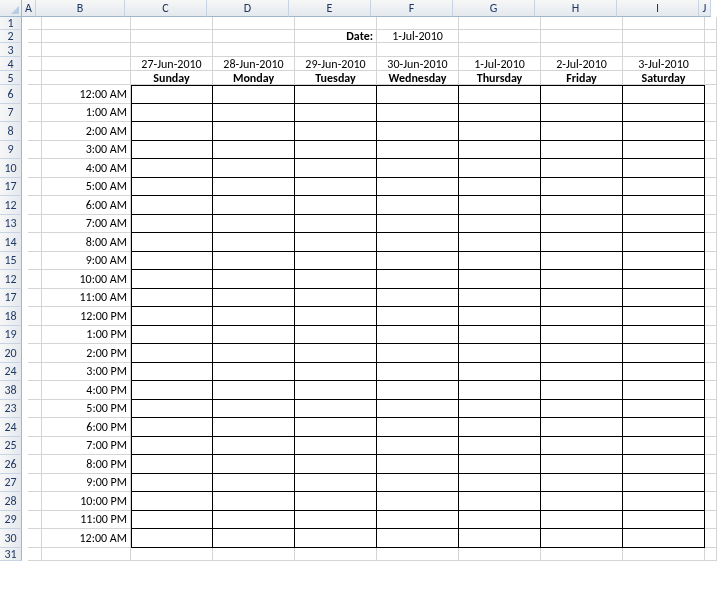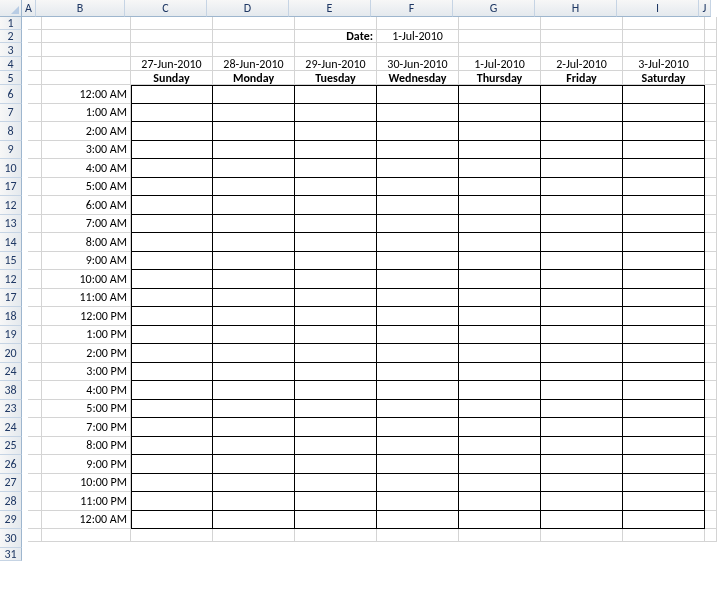--- a/index.html
+++ b/index.html
@@ -443,20 +443,32 @@
         <div class="cell sched-cell" style="width: 82px; height: 18.5px;"></div>
         <div class="cell sched-cell" style="width: 82px; height: 18.5px;"></div>
         <div class="cell sched-cell" style="width: 82px; height: 18.5px;"></div>
         <div class="cell sched-cell" style="width: 82px; height: 18.5px;"></div>
         <div class="cell sched-cell" style="width: 82px; height: 18.5px;"></div>
         <div class="cell sched-cell" style="width: 82px; height: 18.5px;"></div>
         <div class="cell" style="width: 12px; height: 18.5px;"></div>
       </div>
       <div class="grid-row">
         <div class="cell" style="width: 14px; height: 18.5px;"></div>
+        <div class="cell time-label" style="width: 89px; height: 18.5px;">6:00 PM</div>
+        <div class="cell sched-cell first-col" style="width: 82px; height: 18.5px;"></div>
+        <div class="cell sched-cell" style="width: 82px; height: 18.5px;"></div>
+        <div class="cell sched-cell" style="width: 82px; height: 18.5px;"></div>
+        <div class="cell sched-cell" style="width: 82px; height: 18.5px;"></div>
+        <div class="cell sched-cell" style="width: 82px; height: 18.5px;"></div>
+        <div class="cell sched-cell" style="width: 82px; height: 18.5px;"></div>
+        <div class="cell sched-cell" style="width: 82px; height: 18.5px;"></div>
+        <div class="cell" style="width: 12px; height: 18.5px;"></div>
+      </div>
+      <div class="grid-row">
+        <div class="cell" style="width: 14px; height: 18.5px;"></div>
         <div class="cell time-label" style="width: 89px; height: 18.5px;">7:00 PM</div>
         <div class="cell sched-cell first-col" style="width: 82px; height: 18.5px;"></div>
         <div class="cell sched-cell" style="width: 82px; height: 18.5px;"></div>
         <div class="cell sched-cell" style="width: 82px; height: 18.5px;"></div>
         <div class="cell sched-cell" style="width: 82px; height: 18.5px;"></div>
         <div class="cell sched-cell" style="width: 82px; height: 18.5px;"></div>
         <div class="cell sched-cell" style="width: 82px; height: 18.5px;"></div>
         <div class="cell sched-cell" style="width: 82px; height: 18.5px;"></div>
         <div class="cell" style="width: 12px; height: 18.5px;"></div>
       </div>

